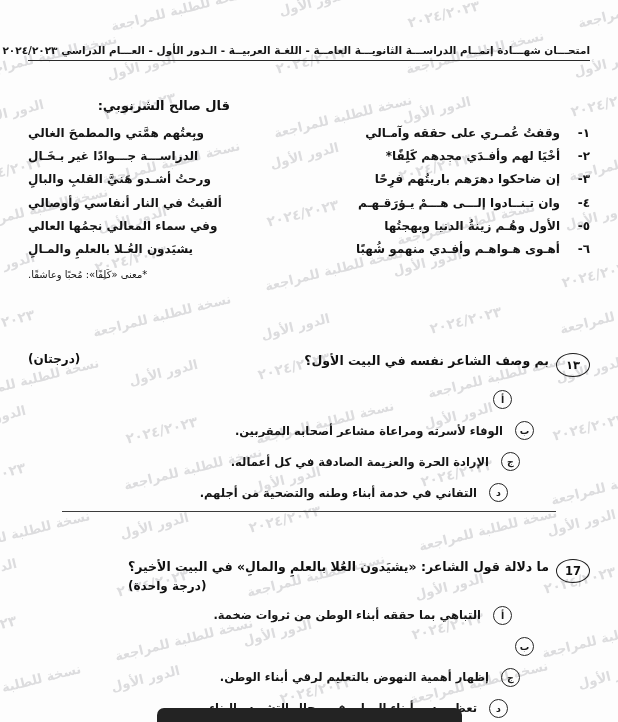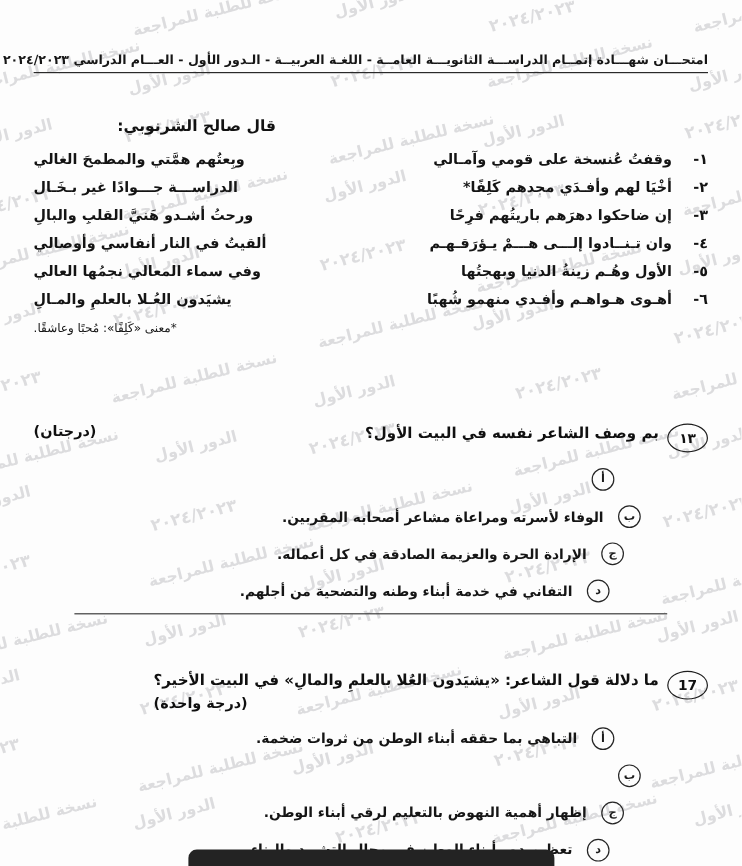--- a/index.html
+++ b/index.html
@@ -312,21 +312,21 @@
   <div class="exam-header">
     <div class="title">امتحـــان شهـــادة إتمــام الدراســـة الثانويـــة العامــة  -  اللغـة العربيــة  -  الـدور الأول  -  العـــام الدراسي  ٢٠٢٤/٢٠٢٣</div>
     <div class="rule"></div>
   </div>
 
   <div class="poem-block">
     <div class="poet-line">قال صالح الشرنوبي:</div>
 
     <div class="verse">
       <span class="num">١-</span>
-      <span class="h1">وقفتُ عُنسخة على قومي وآمـالي</span>
+      <span class="h1">وقفتُ عُمـري على حققه وآمـالي</span>
       <span class="h2">وبِعتُهم همَّتي والمطمحَ الغالي</span>
     </div>
     <div class="verse">
       <span class="num">٢-</span>
       <span class="h1">أخْيَا لهم وأفـدَي مجدهم كَلِفًا*</span>
       <span class="h2">الدراســـة جـــوادًا غير بـخَـال</span>
     </div>
     <div class="verse">
       <span class="num">٣-</span>
       <span class="h1">إن ضاحكوا دهرَهم باريتُهم فرِحًا</span>

